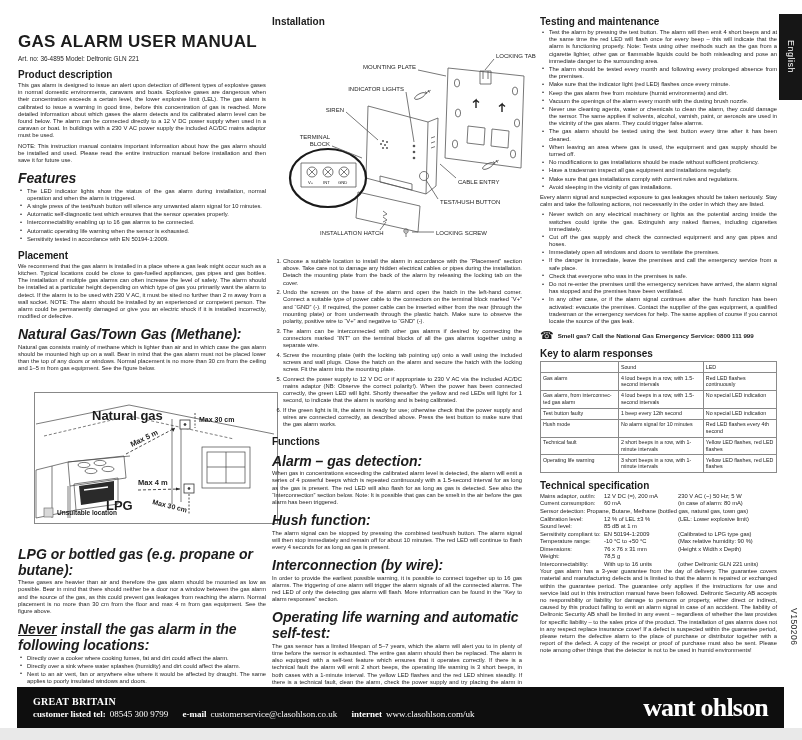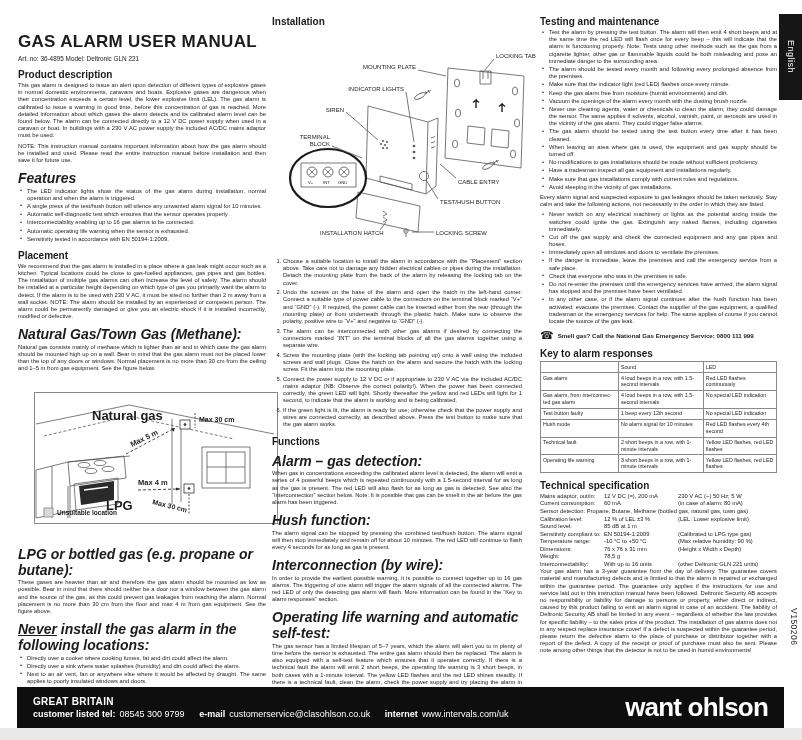--- a/index.html
+++ b/index.html
@@ -41,21 +41,21 @@
   .spec { font-size:5.8px; line-height:1.3; }
   .spec-row { display:grid; grid-template-columns:62px 72px 1fr; column-gap:2px; }
   .spec-full { margin:0; }
 
   .emergency { display:flex; align-items:center; gap:4px; margin:5px 0 2px; }
   .emergency .phone { font-size:11px; line-height:1; }
   .emergency .etext { font-size:6.2px; font-weight:bold; }
 
   
   #footer { position:absolute; left:17px; top:687px; width:767px; height:41px;
-    background:#0e0e0e; color:#fff; display:flex; align-items:center; padding:0 16px; }
+    background:#0e0e0e; color:#fff; display:flex; align-items:center; padding:0 16px;font-family:Liberation Serif, serif; }
   #footer .contact { flex:1; }
   #footer .region { font-size:10px; font-weight:bold; letter-spacing:0.3px; margin-bottom:2px; }
   #footer .line { font-size:9px; }
   #footer .line b { font-weight:bold; margin-right:4px; }
   #footer .line span.val { margin-right:12px; font-weight:normal; }
   #footer .logo { font-size:26px; font-weight:bold; letter-spacing:-0.8px; white-space:nowrap; }
   #bottom-strip { position:absolute; left:0; top:728px; width:802px; height:12px; background:#e9e9e9; }
 
   
   #lang-tab { position:absolute; right:0; top:14px; width:23px; height:86px; background:#161616;
@@ -411,18 +411,18 @@
   <span>English</span>
 </div>
 <div id="version-tag">V150206</div>
 
 <div id="footer">
   <div class="contact">
     <div class="region">GREAT BRITAIN</div>
     <div class="line">
       <b>customer listed  tel:</b><span class="val">08545 300 9799</span>
       <b>e-mail</b><span class="val">customerservice@clasohlson.co.uk</span>
-      <b>internet</b><span class="val">www.intervals.com/uk</span>
+      <b>internet</b><span class="val">www.clasohlson.com/uk</span>
     </div>
   </div>
   <div class="logo">want ohlson</div>
 </div>
 <div id="bottom-strip"></div>
 
 </body></html>

